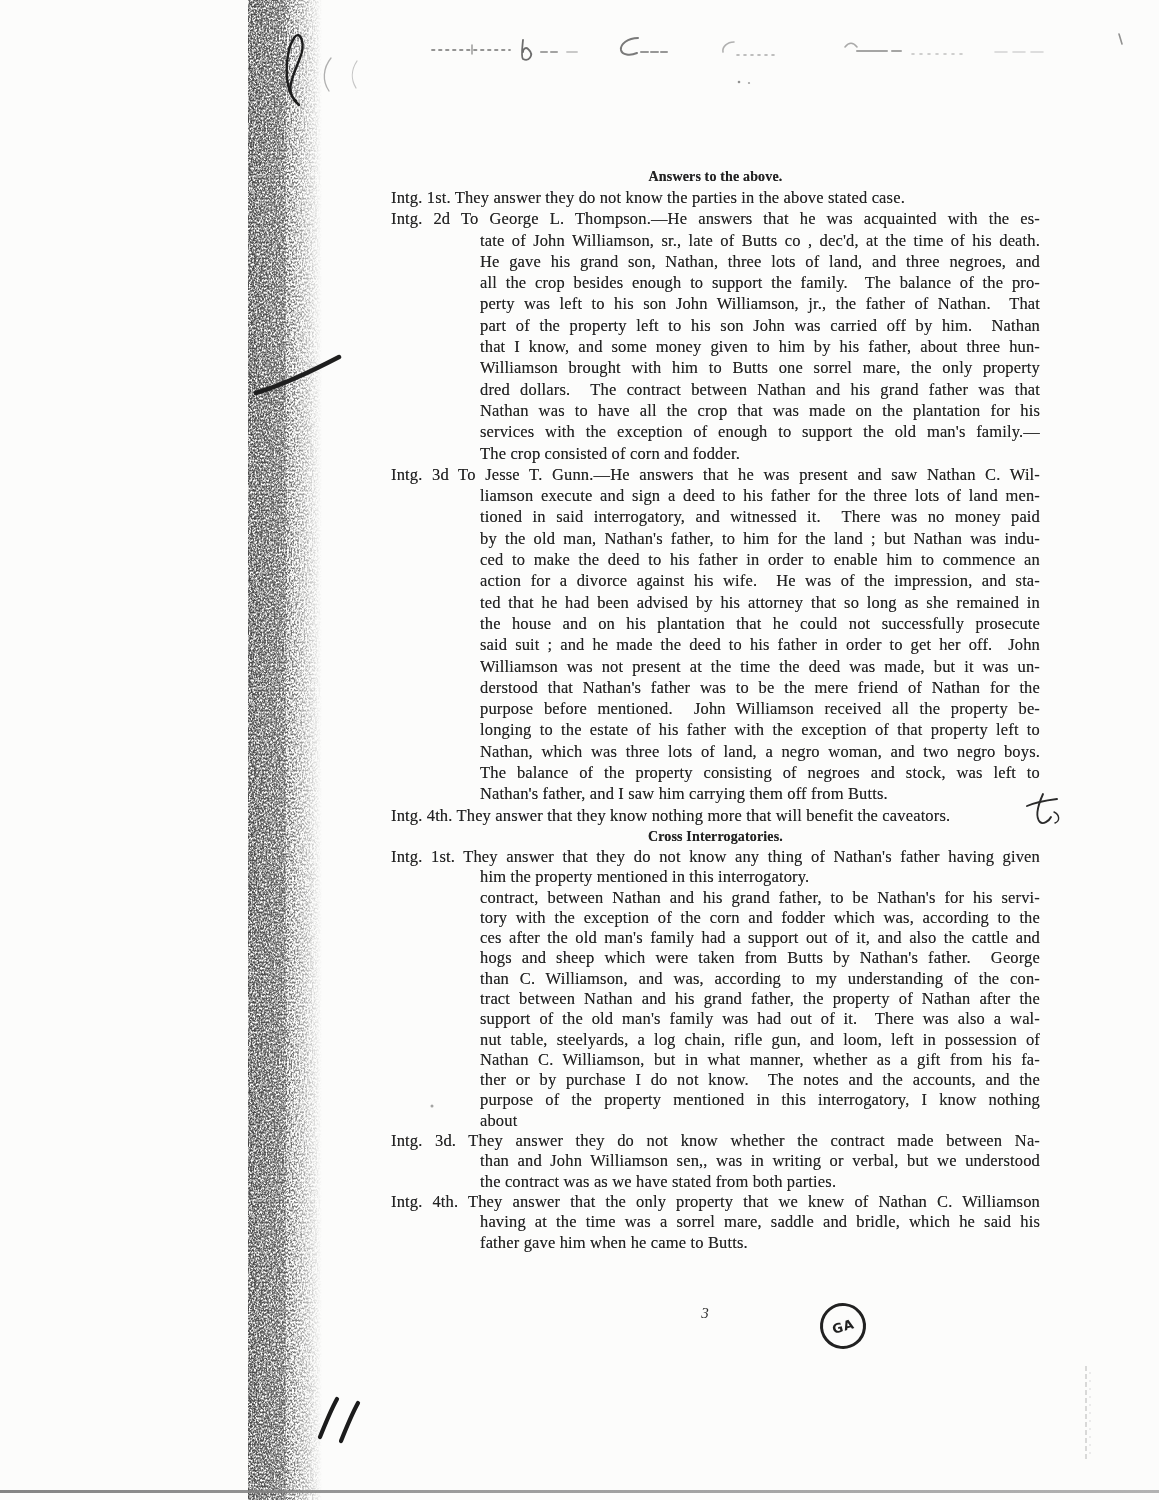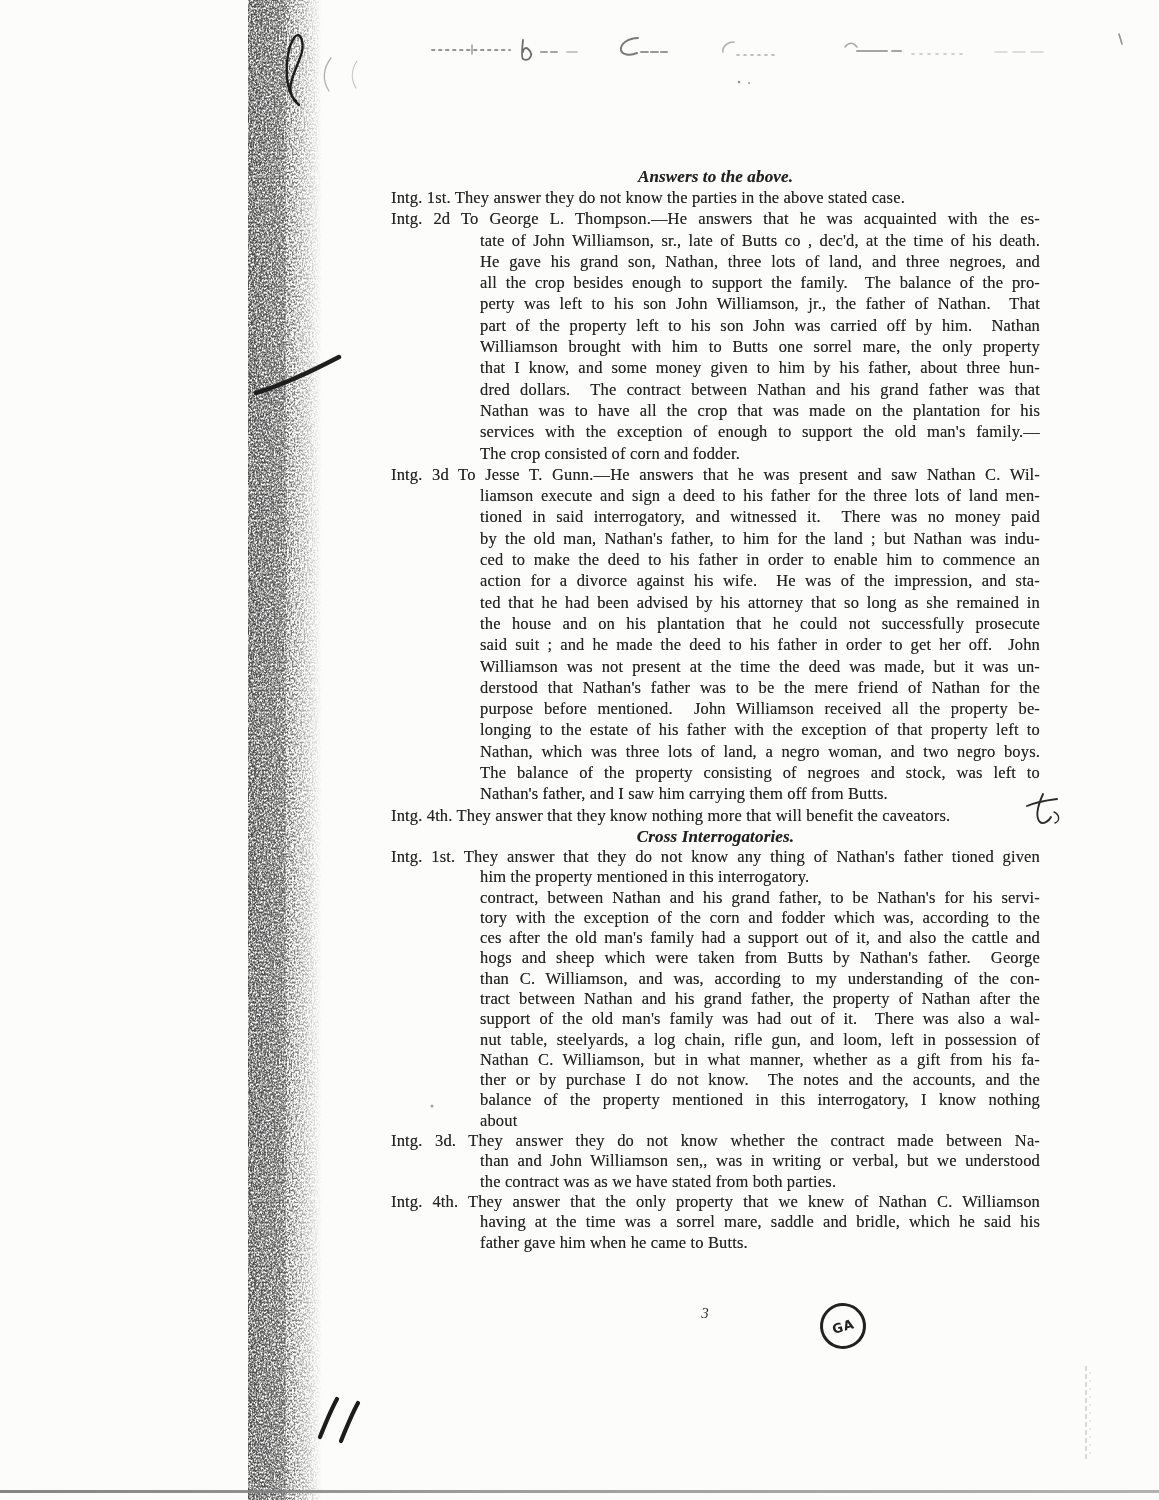--- a/index.html
+++ b/index.html
@@ -12,22 +12,22 @@
     color:#232323;
   }
   .textblock{
     position:absolute;left:391px;top:166px;width:649px;
     font-size:16.5px;
     letter-spacing:.15px;
     text-shadow:0 0 .5px rgba(35,35,35,.55);
   }
   .heading{
     height:21px;line-height:21px;
-    text-align:center;font-style:italic;font-weight:bold;
-    font-size:17px;
+    text-align:center;font-weight:bold;
+    font-size:14px;
   }
   .para{margin:0;}
   .pline{
     height:21.3px;line-height:21.3px;
     overflow:hidden;
     text-align:justify;text-align-last:justify;
     white-space:normal;
   }
   .cross-sec .pline{height:20.3px;line-height:20.3px;}
   .pline.cont{margin-left:89px;}
@@ -132,22 +132,22 @@
         <div class="para">
           <div class="pline first last">Intg. 1st. They answer they do not know the parties in the above stated case.</div>
         </div>
         <div class="para">
           <div class="pline first">Intg. 2d To George L. Thompson.—He answers that he was acquainted with the es-</div>
           <div class="pline cont">tate of John Williamson, sr., late of Butts co , dec'd, at the time of his death.</div>
           <div class="pline cont">He gave his grand son, Nathan, three lots of land, and three negroes, and</div>
           <div class="pline cont">all the crop besides enough to support the family.&nbsp; The balance of the pro-</div>
           <div class="pline cont">perty was left to his son John Williamson, jr., the father of Nathan.&nbsp; That</div>
           <div class="pline cont">part of the property left to his son John was carried off by him.&nbsp; Nathan</div>
+          <div class="pline cont">that I know, and some money given to him by his father, about three hun-</div>
           <div class="pline cont">Williamson brought with him to Butts one sorrel mare, the only property</div>
-          <div class="pline cont">that I know, and some money given to him by his father, about three hun-</div>
           <div class="pline cont">dred dollars.&nbsp; The contract between Nathan and his grand father was that</div>
           <div class="pline cont">Nathan was to have all the crop that was made on the plantation for his</div>
           <div class="pline cont">services with the exception of enough to support the old man's family.—</div>
           <div class="pline cont last">The crop consisted of corn and fodder.</div>
         </div>
         <div class="para">
           <div class="pline first">Intg. 3d To Jesse T. Gunn.—He answers that he was present and saw Nathan C. Wil-</div>
           <div class="pline cont">liamson execute and sign a deed to his father for the three lots of land men-</div>
           <div class="pline cont">tioned in said interrogatory, and witnessed it.&nbsp; There was no money paid</div>
           <div class="pline cont">by the old man, Nathan's father, to him for the land ; but Nathan was indu-</div>
@@ -164,35 +164,35 @@
           <div class="pline cont">The balance of the property consisting of negroes and stock, was left to</div>
           <div class="pline cont last">Nathan's father, and I saw him carrying them off from Butts.</div>
         </div>
         <div class="para">
           <div class="pline first last">Intg. 4th. They answer that they know nothing more that will benefit the caveators.</div>
         </div>
       </div>
     <div class="heading">Cross Interrogatories.</div>
     <div id="cross-paras" class="cross-sec">
         <div class="para">
-          <div class="pline first">Intg. 1st. They answer that they do not know any thing of Nathan's father tioned given</div>
+          <div class="pline first">Intg. 1st. They answer that they do not know any thing of Nathan's father having given</div>
           <div class="pline cont last">him the property mentioned in this interrogatory.</div>
         </div>
         <div class="para">
           <div class="pline cont">contract, between Nathan and his grand father, to be Nathan's for his servi-</div>
           <div class="pline cont">tory with the exception of the corn and fodder which was, according to the</div>
           <div class="pline cont">ces after the old man's family had a support out of it, and also the cattle and</div>
           <div class="pline cont">hogs and sheep which were taken from Butts by Nathan's father.&nbsp; George</div>
           <div class="pline cont">than C. Williamson, and was, according to my understanding of the con-</div>
           <div class="pline cont">tract between Nathan and his grand father, the property of Nathan after the</div>
           <div class="pline cont">support of the old man's family was had out of it.&nbsp; There was also a wal-</div>
           <div class="pline cont">nut table, steelyards, a log chain, rifle gun, and loom, left in possession of</div>
           <div class="pline cont">Nathan C. Williamson, but in what manner, whether as a gift from his fa-</div>
           <div class="pline cont">ther or by purchase I do not know.&nbsp; The notes and the accounts, and the</div>
-          <div class="pline cont">balance of the property mentioned in this interrogatory, I know nothing</div>
+          <div class="pline cont">purpose of the property mentioned in this interrogatory, I know nothing</div>
           <div class="pline cont last">about</div>
         </div>
         <div class="para">
           <div class="pline first">Intg. 3d. They answer they do not know whether the contract made between Na-</div>
           <div class="pline cont">than and John Williamson sen,, was in writing or verbal, but we understood</div>
           <div class="pline cont last">the contract was as we have stated from both parties.</div>
         </div>
         <div class="para">
           <div class="pline first">Intg. 4th. They answer that the only property that we knew of Nathan C. Williamson</div>
           <div class="pline cont">having at the time was a sorrel mare, saddle and bridle, which he said his</div>

